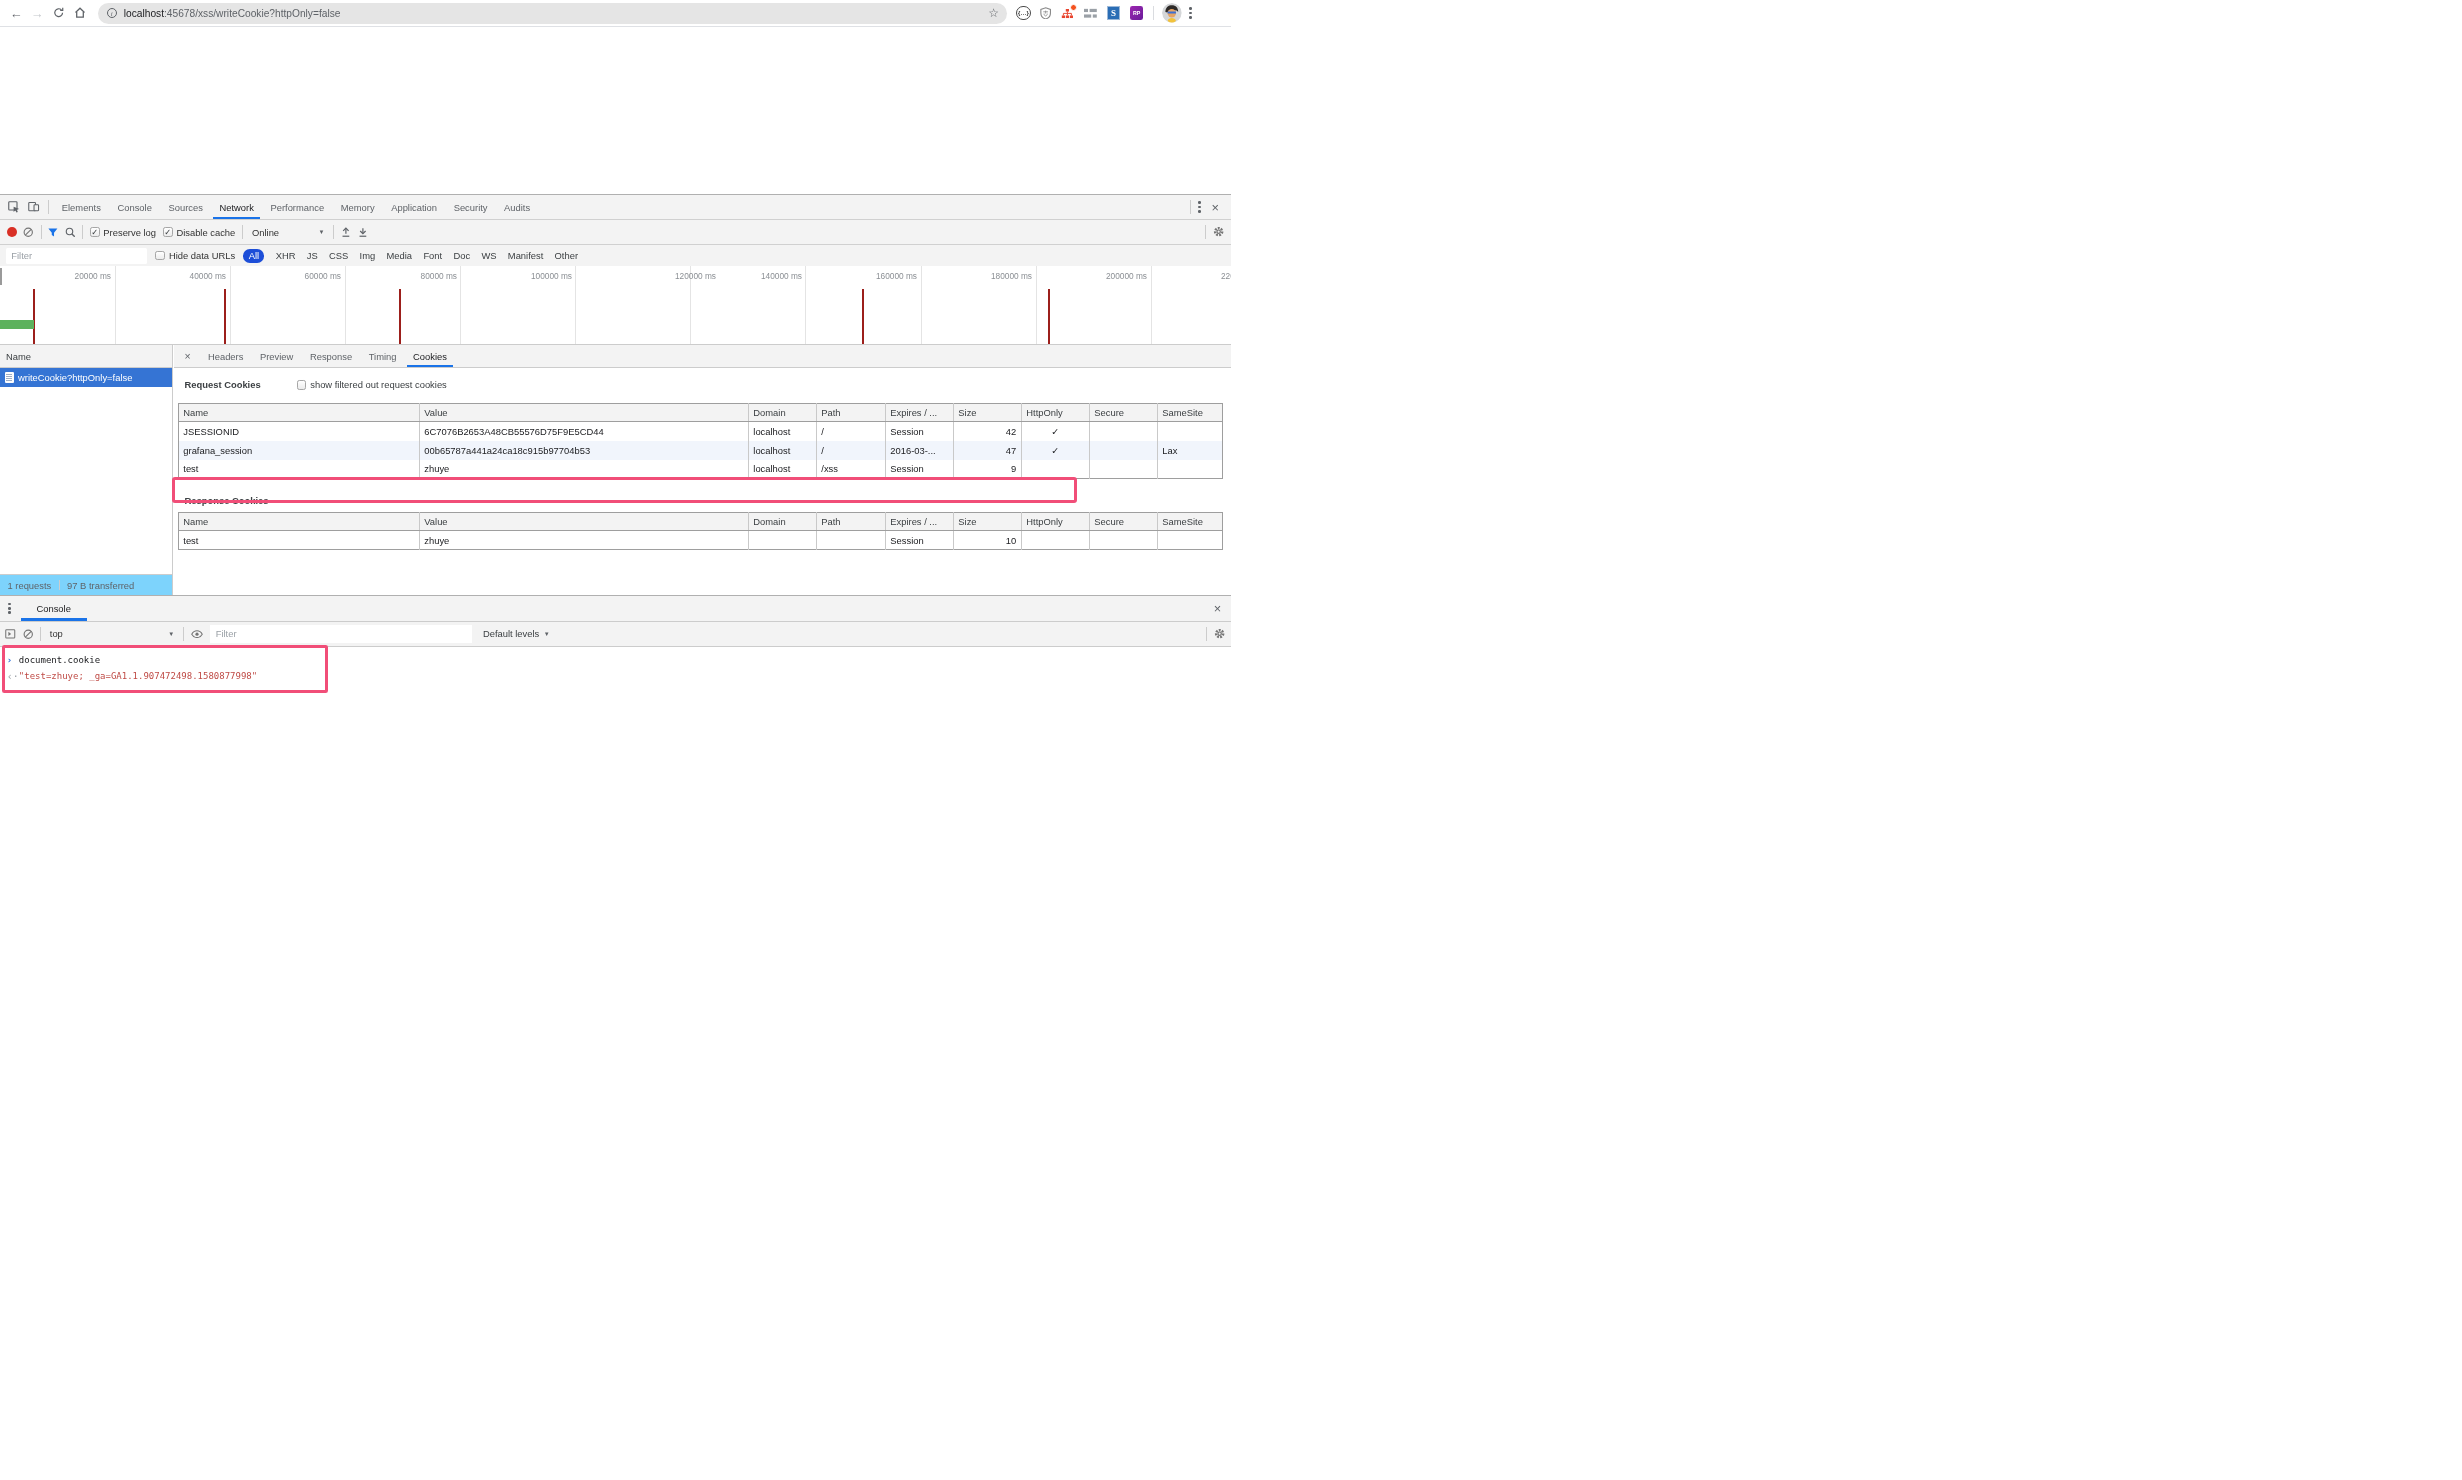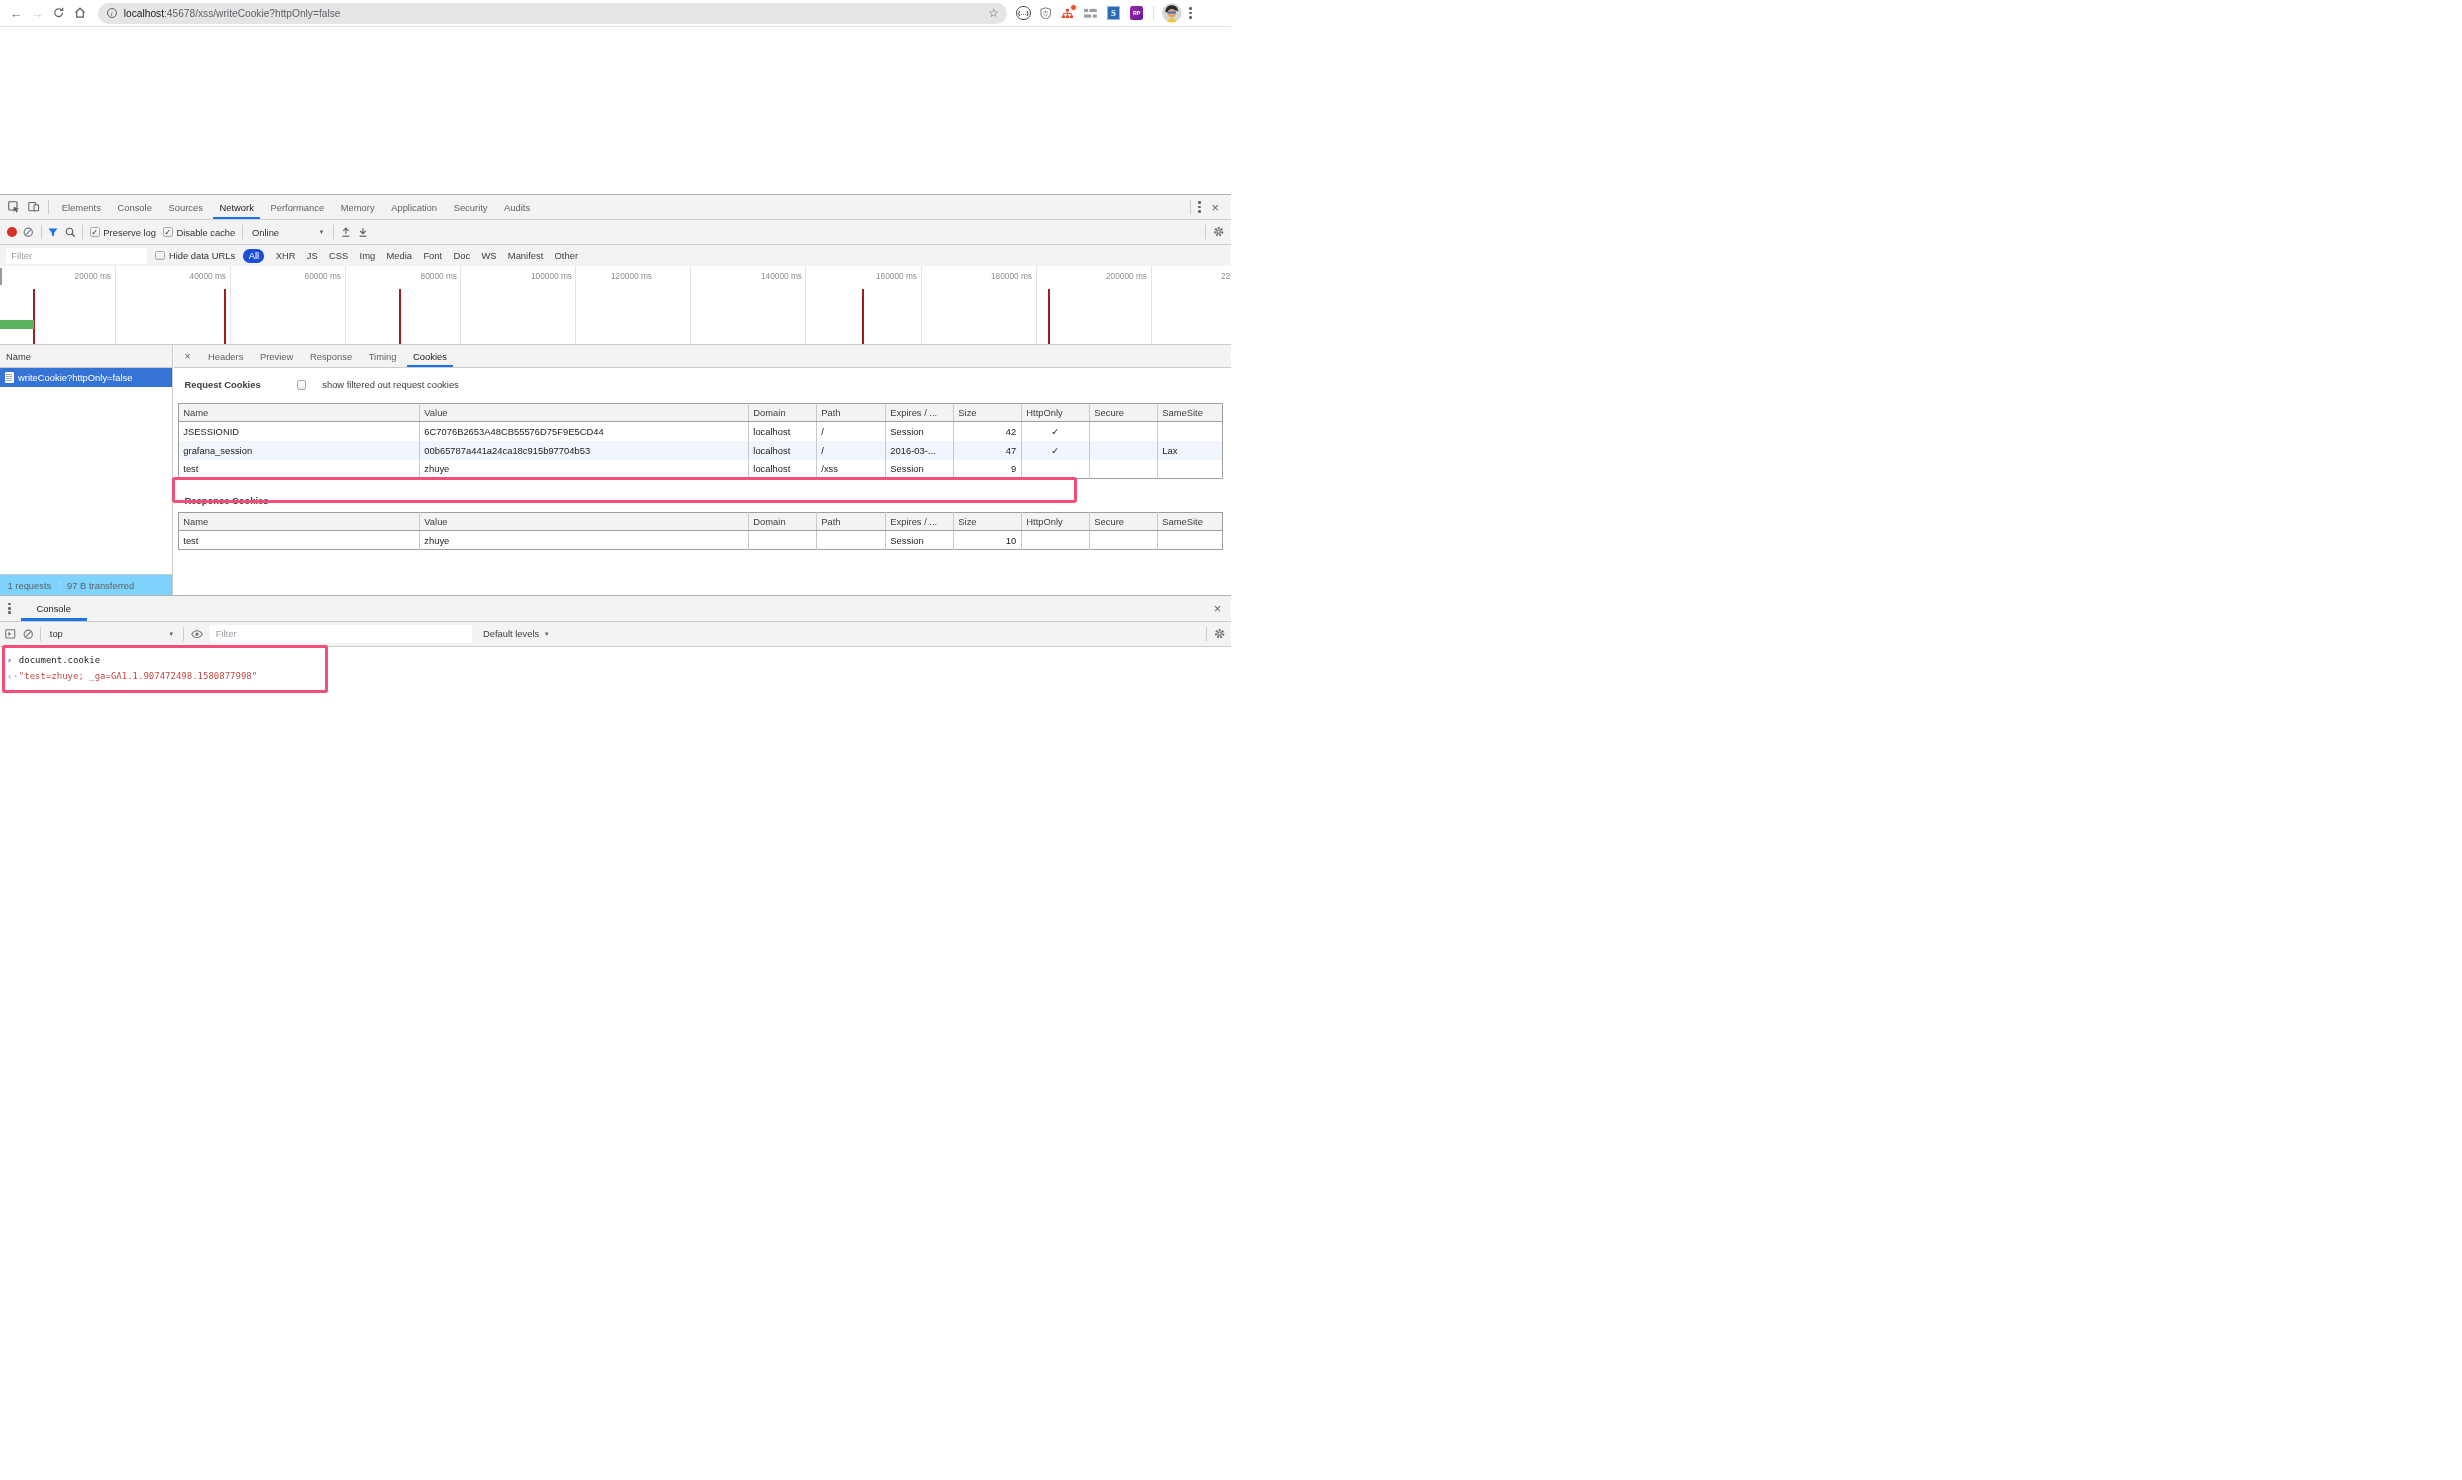--- a/index.html
+++ b/index.html
@@ -101,21 +101,21 @@
   .req-status { height:21px; background:#7dd3fc; border-top:0.8px solid #ccc;
     display:flex; align-items:center; gap:7.5px; padding:0 7.5px; color:#5f6368; }
 
   .detail-pane { position:absolute; left:174px; top:150px; right:0; height:250px;
     display:flex; flex-direction:column; background:#fff; }
   .detail-tabs { height:23px; background:#f3f3f3; border-bottom:0.8px solid #ccc;
     display:flex; align-items:center; padding:0 1.5px; flex:none; }
   .cookies-content { flex:1; overflow:hidden; padding:10.5px 6px 0 2.3px; }
   .section-title { font-weight:bold; color:#3c4043; margin-left:8.3px; display:inline-block; }
   .section-head { display:flex; align-items:center; }
-  .show-filtered { display:flex; align-items:flex-end; margin-left:36px; color:#3c4043;gap:12px; }
+  .show-filtered { display:flex; align-items:flex-end; margin-left:36px; color:#3c4043; }
 
   table.cookie-table { border-collapse:collapse; table-layout:fixed; width:1045px;
     border:0.8px solid #9e9e9e; }
   .cookie-table th { height:18px; background:#f3f3f3; border-bottom:0.8px solid #9e9e9e;
     font-weight:normal; text-align:left; padding:0 4.5px; color:#3c4043; overflow:hidden;
     white-space:nowrap; }
   .cookie-table td { height:19px; padding:0 4.5px; overflow:hidden; white-space:nowrap; color:#202124; }
   .cookie-table th + th, .cookie-table td + td { border-left:0.8px solid #c9c9c9; }
   .cookie-table tbody tr:nth-child(even) td { background:#f1f5fc; }
   .cookie-table .num { text-align:right; }
@@ -357,21 +357,21 @@
     <div class="tl-grid" style="left:690px;"></div>
     <div class="tl-grid" style="left:805px;"></div>
     <div class="tl-grid" style="left:921px;"></div>
     <div class="tl-grid" style="left:1036px;"></div>
     <div class="tl-grid" style="left:1151px;"></div>
     <span class="tl-label" style="left:111px;">20000 ms</span>
     <span class="tl-label" style="left:226px;">40000 ms</span>
     <span class="tl-label" style="left:341px;">60000 ms</span>
     <span class="tl-label" style="left:457px;">80000 ms</span>
     <span class="tl-label" style="left:572px;">100000 ms</span>
-    <span class="tl-label" style="left:652px;">120000 ms</span>
+    <span class="tl-label" style="left:716px;">120000 ms</span>
     <span class="tl-label" style="left:802px;">140000 ms</span>
     <span class="tl-label" style="left:917px;">160000 ms</span>
     <span class="tl-label" style="left:1032px;">180000 ms</span>
     <span class="tl-label" style="left:1147px;">200000 ms</span>
     <span class="tl-label" style="left:1262px;">220000 ms</span>
     <div class="tl-handle"></div>
     <div class="tl-bar" style="left:33px;"></div>
     <div class="tl-bar" style="left:224px;"></div>
     <div class="tl-bar" style="left:399px;"></div>
     <div class="tl-bar" style="left:862px;"></div>

